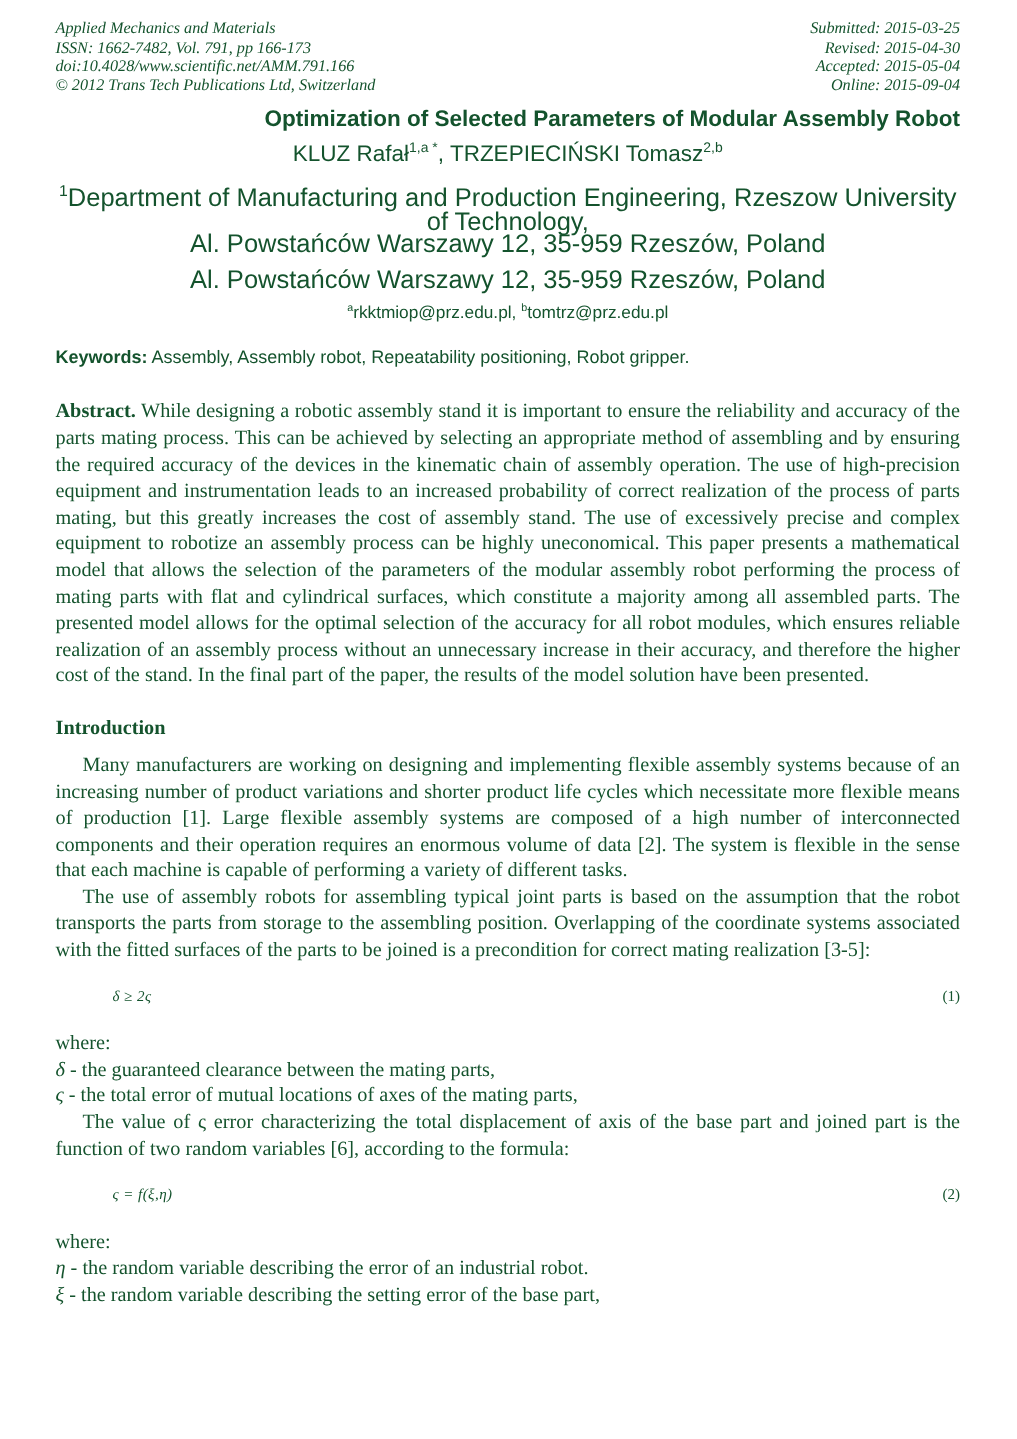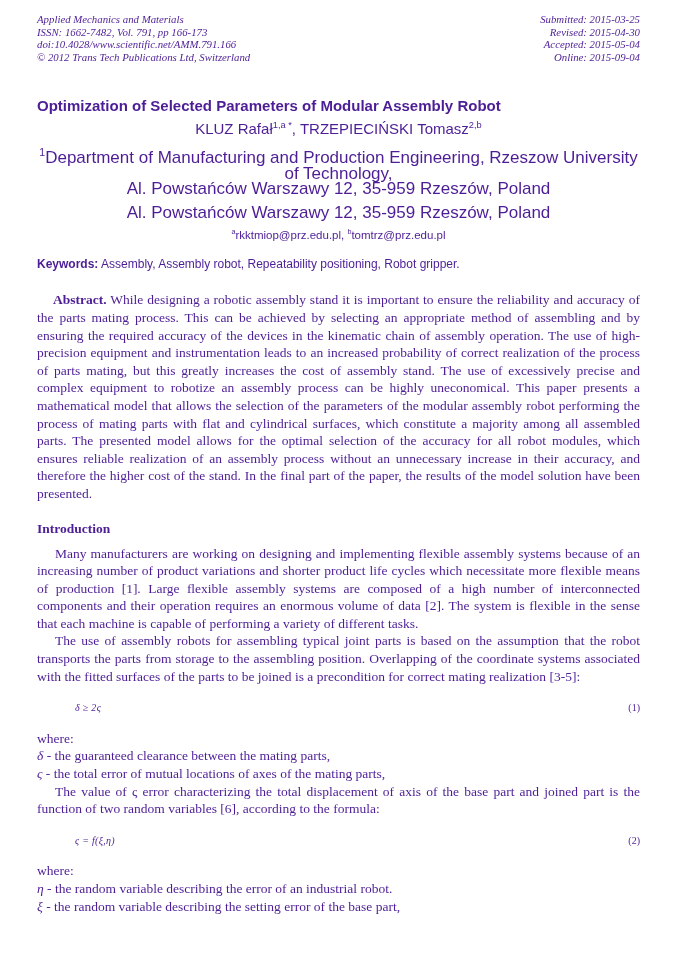--- a/index.html
+++ b/index.html
@@ -2,40 +2,40 @@
 <html><head>
 <meta charset="utf-8">
 <style>
   html, body { margin: 0; padding: 0; background: #ffffff; }
   .page {
     position: relative;
     width: 678px;
     height: 959px;
     margin: 0;
     background: #ffffff;
-    color: #4c1d95;
+    color: #14532d;
     box-sizing: border-box;
     padding: 13px 38px 0 37px;
     overflow: hidden;
   }
   
   .hdr {
     display: flex;
     justify-content: space-between;
     font-family: "Liberation Serif", "DejaVu Serif", serif;
     font-style: italic;
     font-size: 10.8px;
     line-height: 12.6px;
   }
   .hdr-right { text-align: right; }
 
   
   .title {
-    margin-top: 34px;
-    text-align: left;
+    margin-top: 8px;
+    text-align: right;
     font-family: "Liberation Sans", "DejaVu Sans", sans-serif;
     font-weight: bold;
     font-size: 15px;
     line-height: 18px;
   }
   .authors {
     margin-top: 4px;
     text-align: center;
     font-family: "Liberation Sans", "DejaVu Sans", sans-serif;
     font-size: 15px;
@@ -71,21 +71,21 @@
   .keywords .kw-label { font-weight: bold; }
 
   
   .bodytext {
     font-family: "Liberation Serif", "DejaVu Serif", serif;
     font-size: 13.5px;
     line-height: 17.6px;
     text-align: justify;
   }
   .abstract { margin-top: 19px; }
-  .abstract .abs-label { font-weight: bold; margin-left: 16px; }
+  .abstract .abs-label { font-weight: bold; }
 
   h2.section {
     font-family: "Liberation Serif", "DejaVu Serif", serif;
     font-weight: bold;
     font-size: 13.5px;
     line-height: 18px;
     margin: 17px 0 7px 0;
   }
   p.para { margin: 0; text-indent: 18px; }
 

